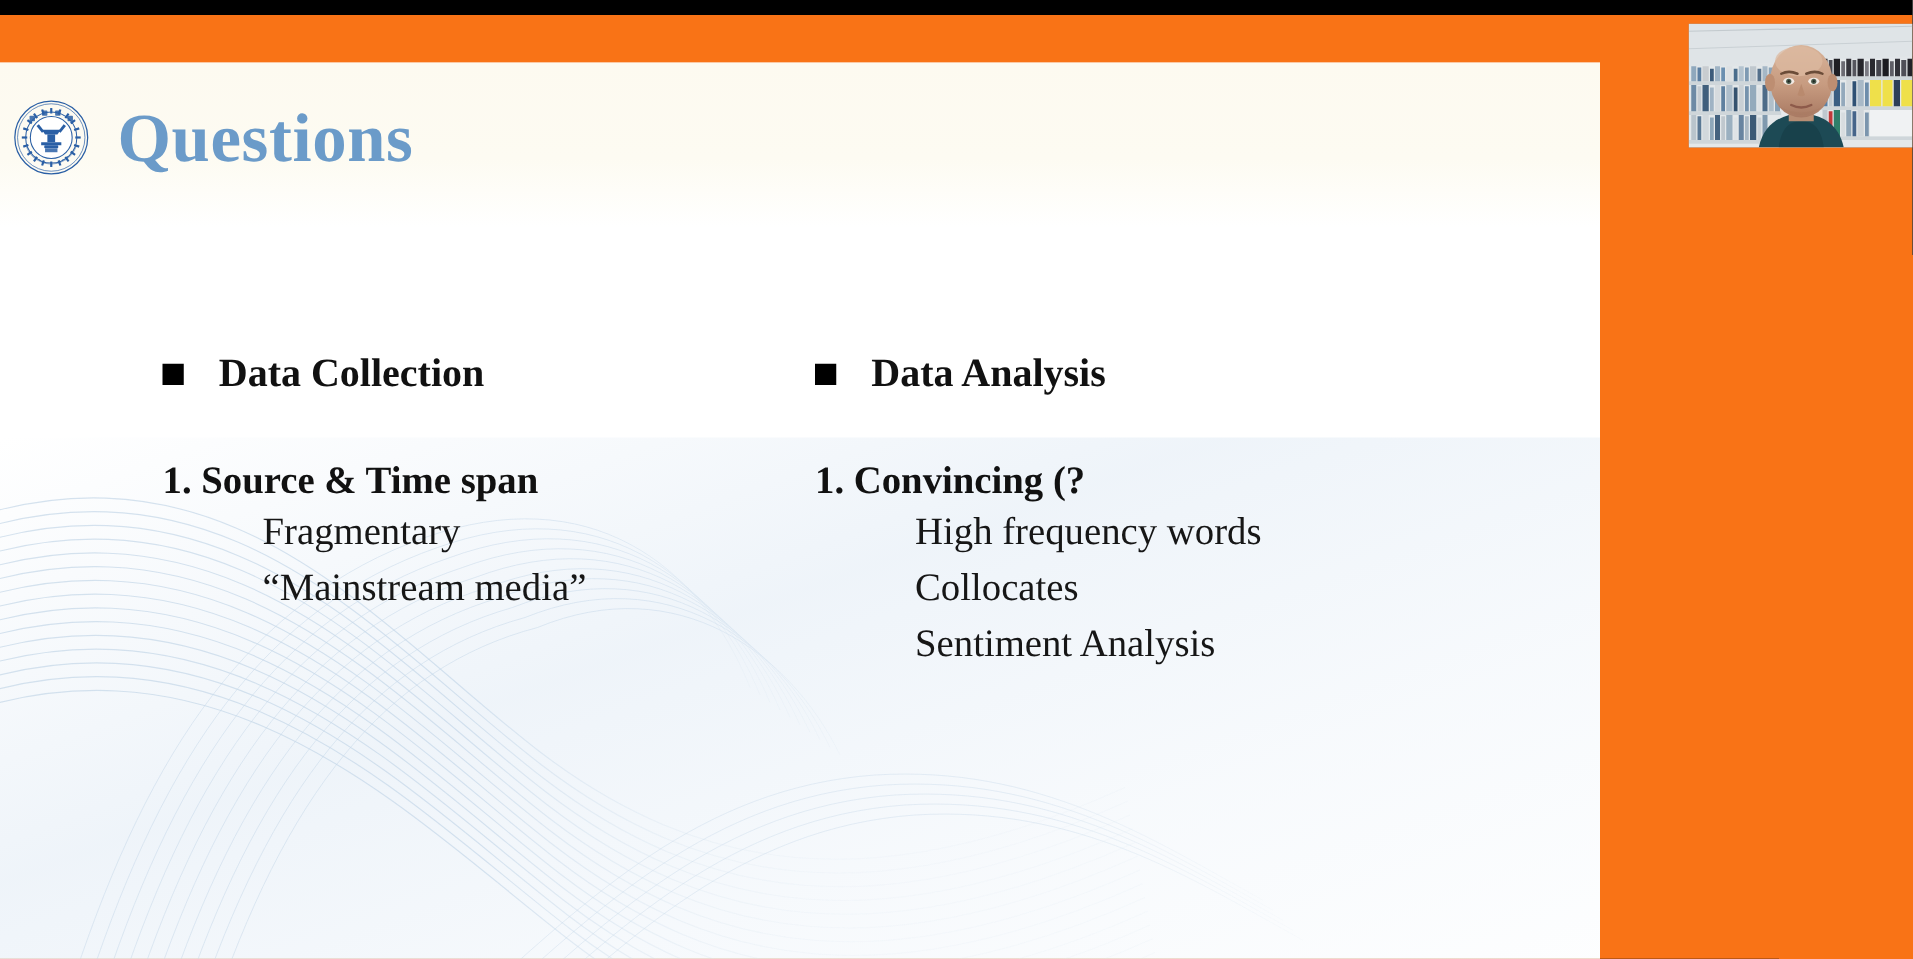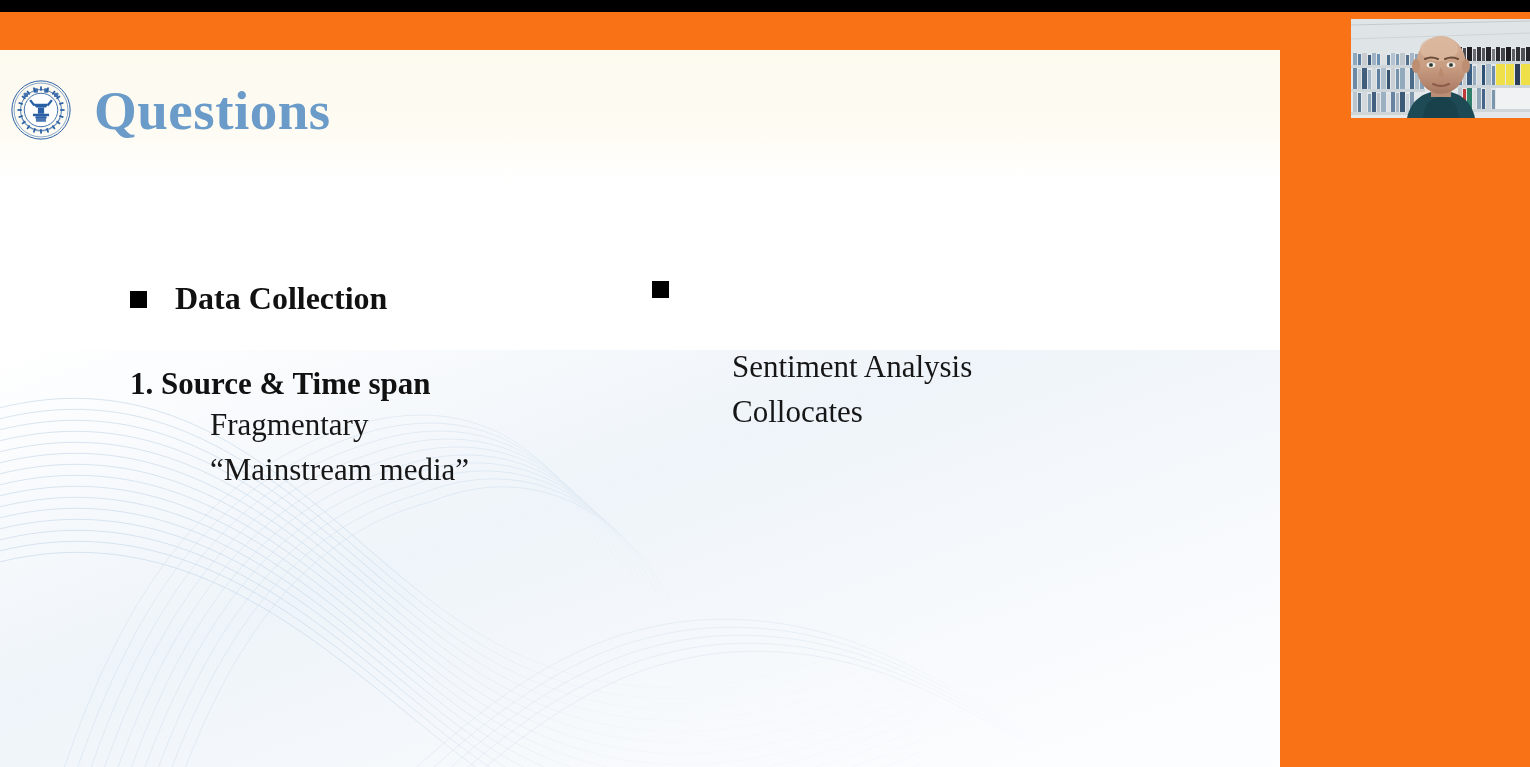--- a/index.html
+++ b/index.html
@@ -312,25 +312,28 @@
         <div class="item-group">
           <div class="item-title">1. Source &amp; Time span</div>
           <div class="sub-line">Fragmentary</div>
           <div class="sub-line">“Mainstream media”</div>
         </div>
       </div>
 
       <div class="column" id="col-right">
         <div class="heading">
           <span class="bullet-square"></span>
+          <span class="heading-text">Data Analysis</span>
         </div>
 
         <div class="item-group">
+          <div class="item-title">1. Convincing (?</div>
+          <div class="sub-line">High frequency words</div>
+          <div class="sub-line">Collocates</div>
           <div class="sub-line">Sentiment Analysis</div>
-          <div class="sub-line">Collocates</div>
         </div>
 
         <div class="item-group">
         </div>
       </div>
 
     </div>
   </div>
 
   <div id="webcam-tile">

